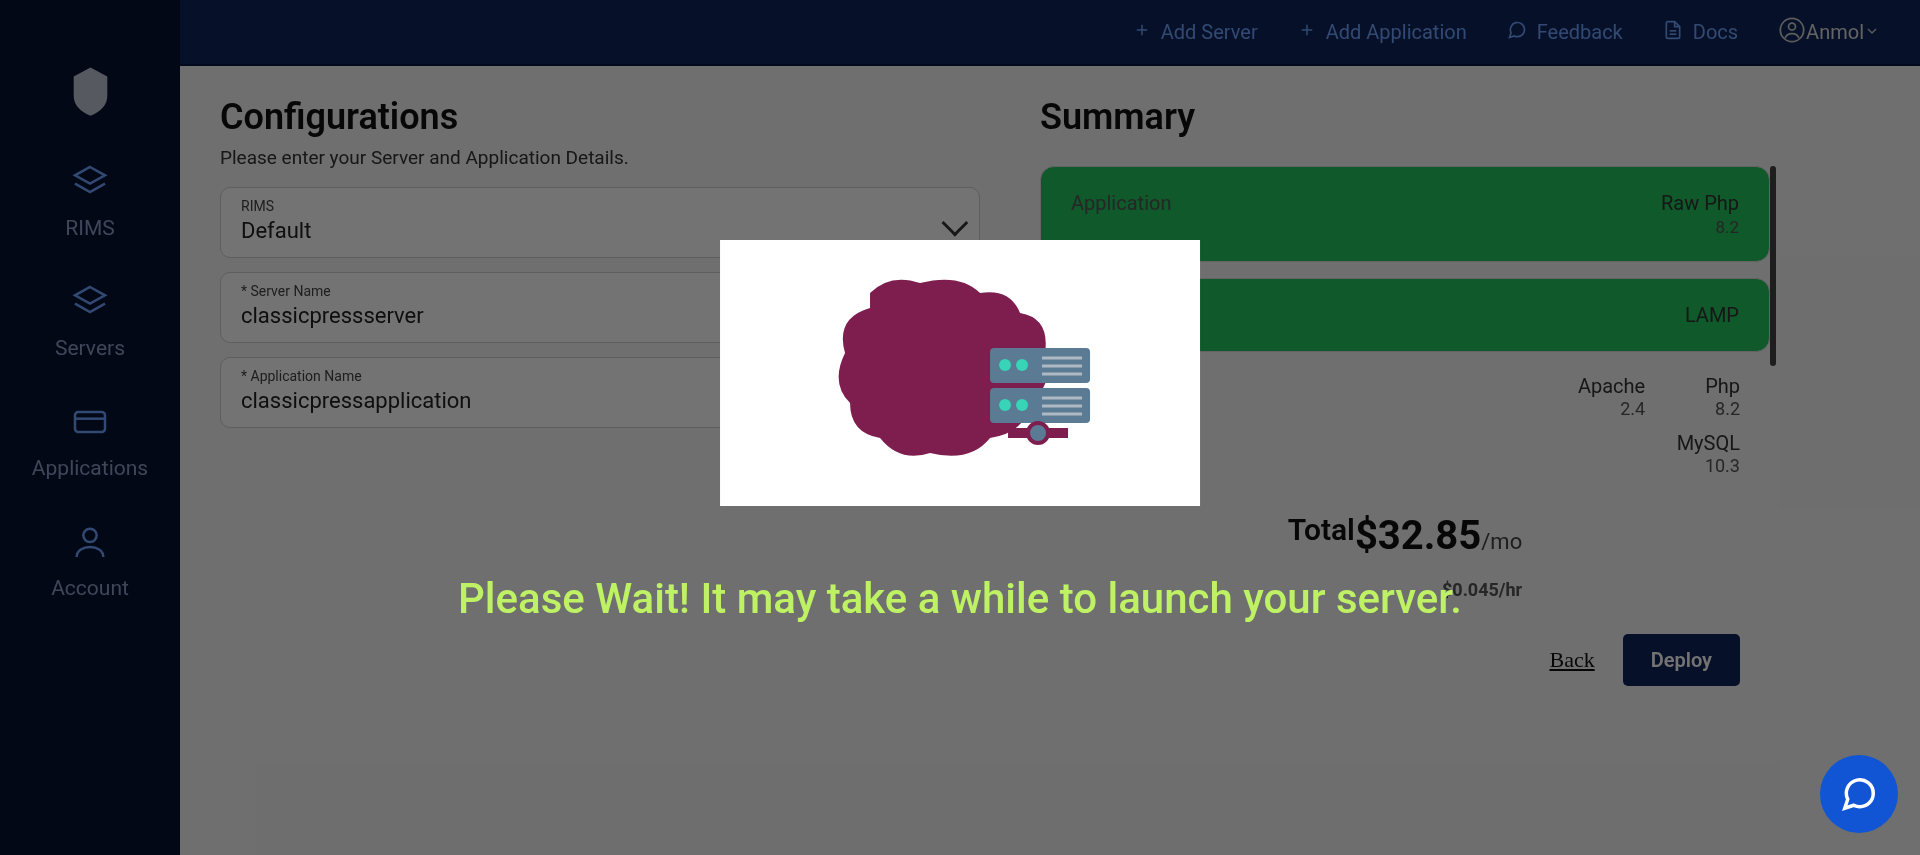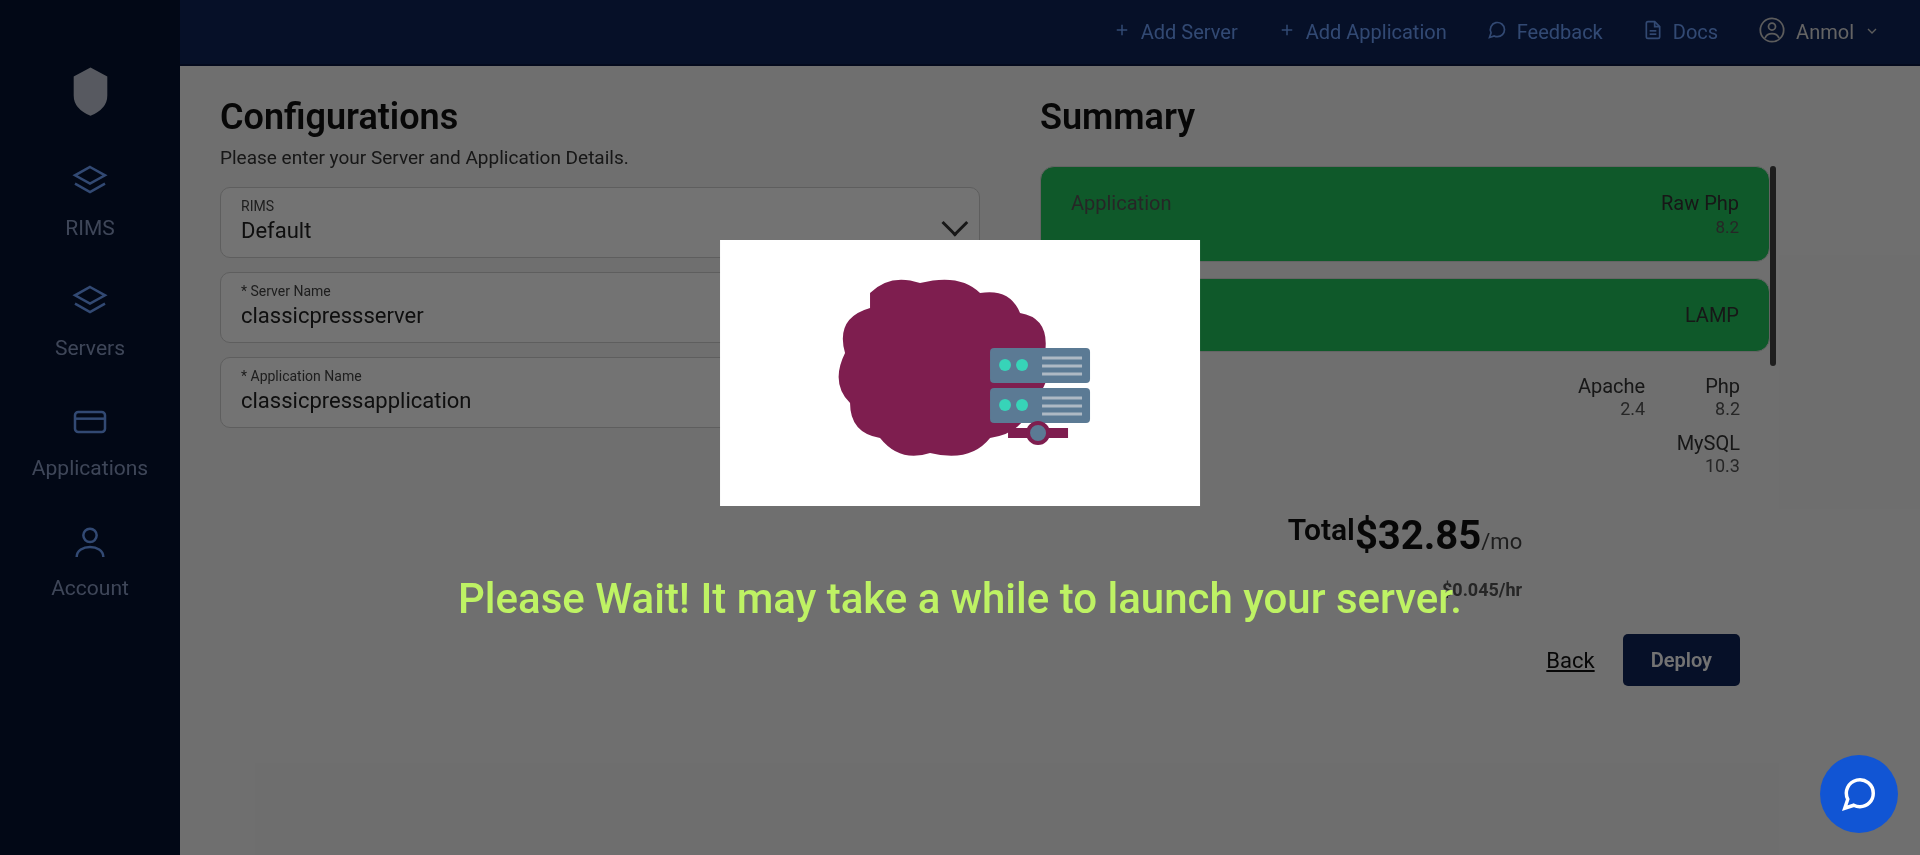--- a/index.html
+++ b/index.html
@@ -14,21 +14,21 @@
     .nav-item { display: flex; flex-direction: column; align-items: center; gap: 12px; color: #8b9cc4; cursor: pointer; }
     .nav-item span { font-size: 21px; }
     .nav-icon { width: 44px; height: 44px; display: flex; align-items: center; justify-content: center; }
 
     .topbar {
       position: absolute; left: 180px; top: 0; right: 0; height: 64px;
       background: #0f2459; display: flex; align-items: center; justify-content: flex-end;
       padding: 0 40px; gap: 40px; z-index: 1;
     }
     .top-link { display: flex; align-items: center; gap: 10px; color: #6fa3ff; font-size: 20px; cursor: pointer; }
-    .top-user { display: flex; align-items: center; gap: 10px; color: #ddd; font-size: 20px; cursor: pointer; }
+    .top-user { display: flex; align-items: center; color: #ddd; font-size: 20px; cursor: pointer; }
 
     .main {
       position: absolute; left: 180px; top: 66px; right: 0; bottom: 0;
       background: #f5f5f5; padding: 30px 40px; display: flex; gap: 30px; z-index: 1;
     }
 
     .config-col { flex: 1; max-width: 760px; }
     .config-col h1 { font-size: 36px; font-weight: 600; color: #111; margin-bottom: 8px; }
     .config-sub { font-size: 19px; color: #333; margin-bottom: 18px; }
     .field { border: 1px solid #d0d0d0; border-radius: 10px; padding: 10px 20px 14px; margin-bottom: 14px; position: relative; background: #fff; }
@@ -48,21 +48,21 @@
     .spec-block { text-align: right; }
     .spec-name { font-size: 20px; color: #333; }
     .spec-ver { font-size: 18px; color: #555; }
     .total-row { display: flex; justify-content: center; align-items: flex-start; padding: 30px 30px 10px; }
     .total-label { font-size: 30px; font-weight: 600; color: #111; }
     .total-right { text-align: right; }
     .total-price { font-size: 40px; font-weight: 700; color: #111; }
     .total-suffix { font-size: 22px; font-weight: 400; color: #444; }
     .total-hr { font-size: 18px; color: #555; margin-top: 20px; font-weight: bold; }
     .action-row { display: flex; justify-content: flex-end; align-items: center; gap: 28px; padding: 24px 30px; }
-    .back-link { font-size: 22px; color: #111; text-decoration: underline; cursor: pointer; }
+    .back-link { font-size: 22px; color: #111; text-decoration: underline; cursor: pointer; font-family: Liberation Serif, serif; }
     .deploy-btn { background: #0f2459; color: #fff; border: none; border-radius: 5px; padding: 14px 28px; font-size: 20px; font-weight: 600; cursor: pointer; }
 
     .dim-overlay { position: absolute; inset: 0; background: rgba(0,0,0,0.55); z-index: 2; }
 
     .modal { position: absolute; left: 50%; top: 240px; transform: translateX(-50%); z-index: 3; display: flex; flex-direction: column; align-items: center; }
     .modal-img { width: 480px; height: 266px; background: #fff; display: flex; align-items: center; justify-content: center; margin-bottom: 28px; }
     .modal-text { color: #bef264; font-size: 42px; font-weight: 500; text-align: center; white-space: nowrap; margin-top: 40px; }
 
     .chat-bubble { position: absolute; right: 22px; bottom: 22px; width: 78px; height: 78px; background: #1155d4; border-radius: 50%; display: flex; align-items: center; justify-content: center; z-index: 3; cursor: pointer; }
   </style>

